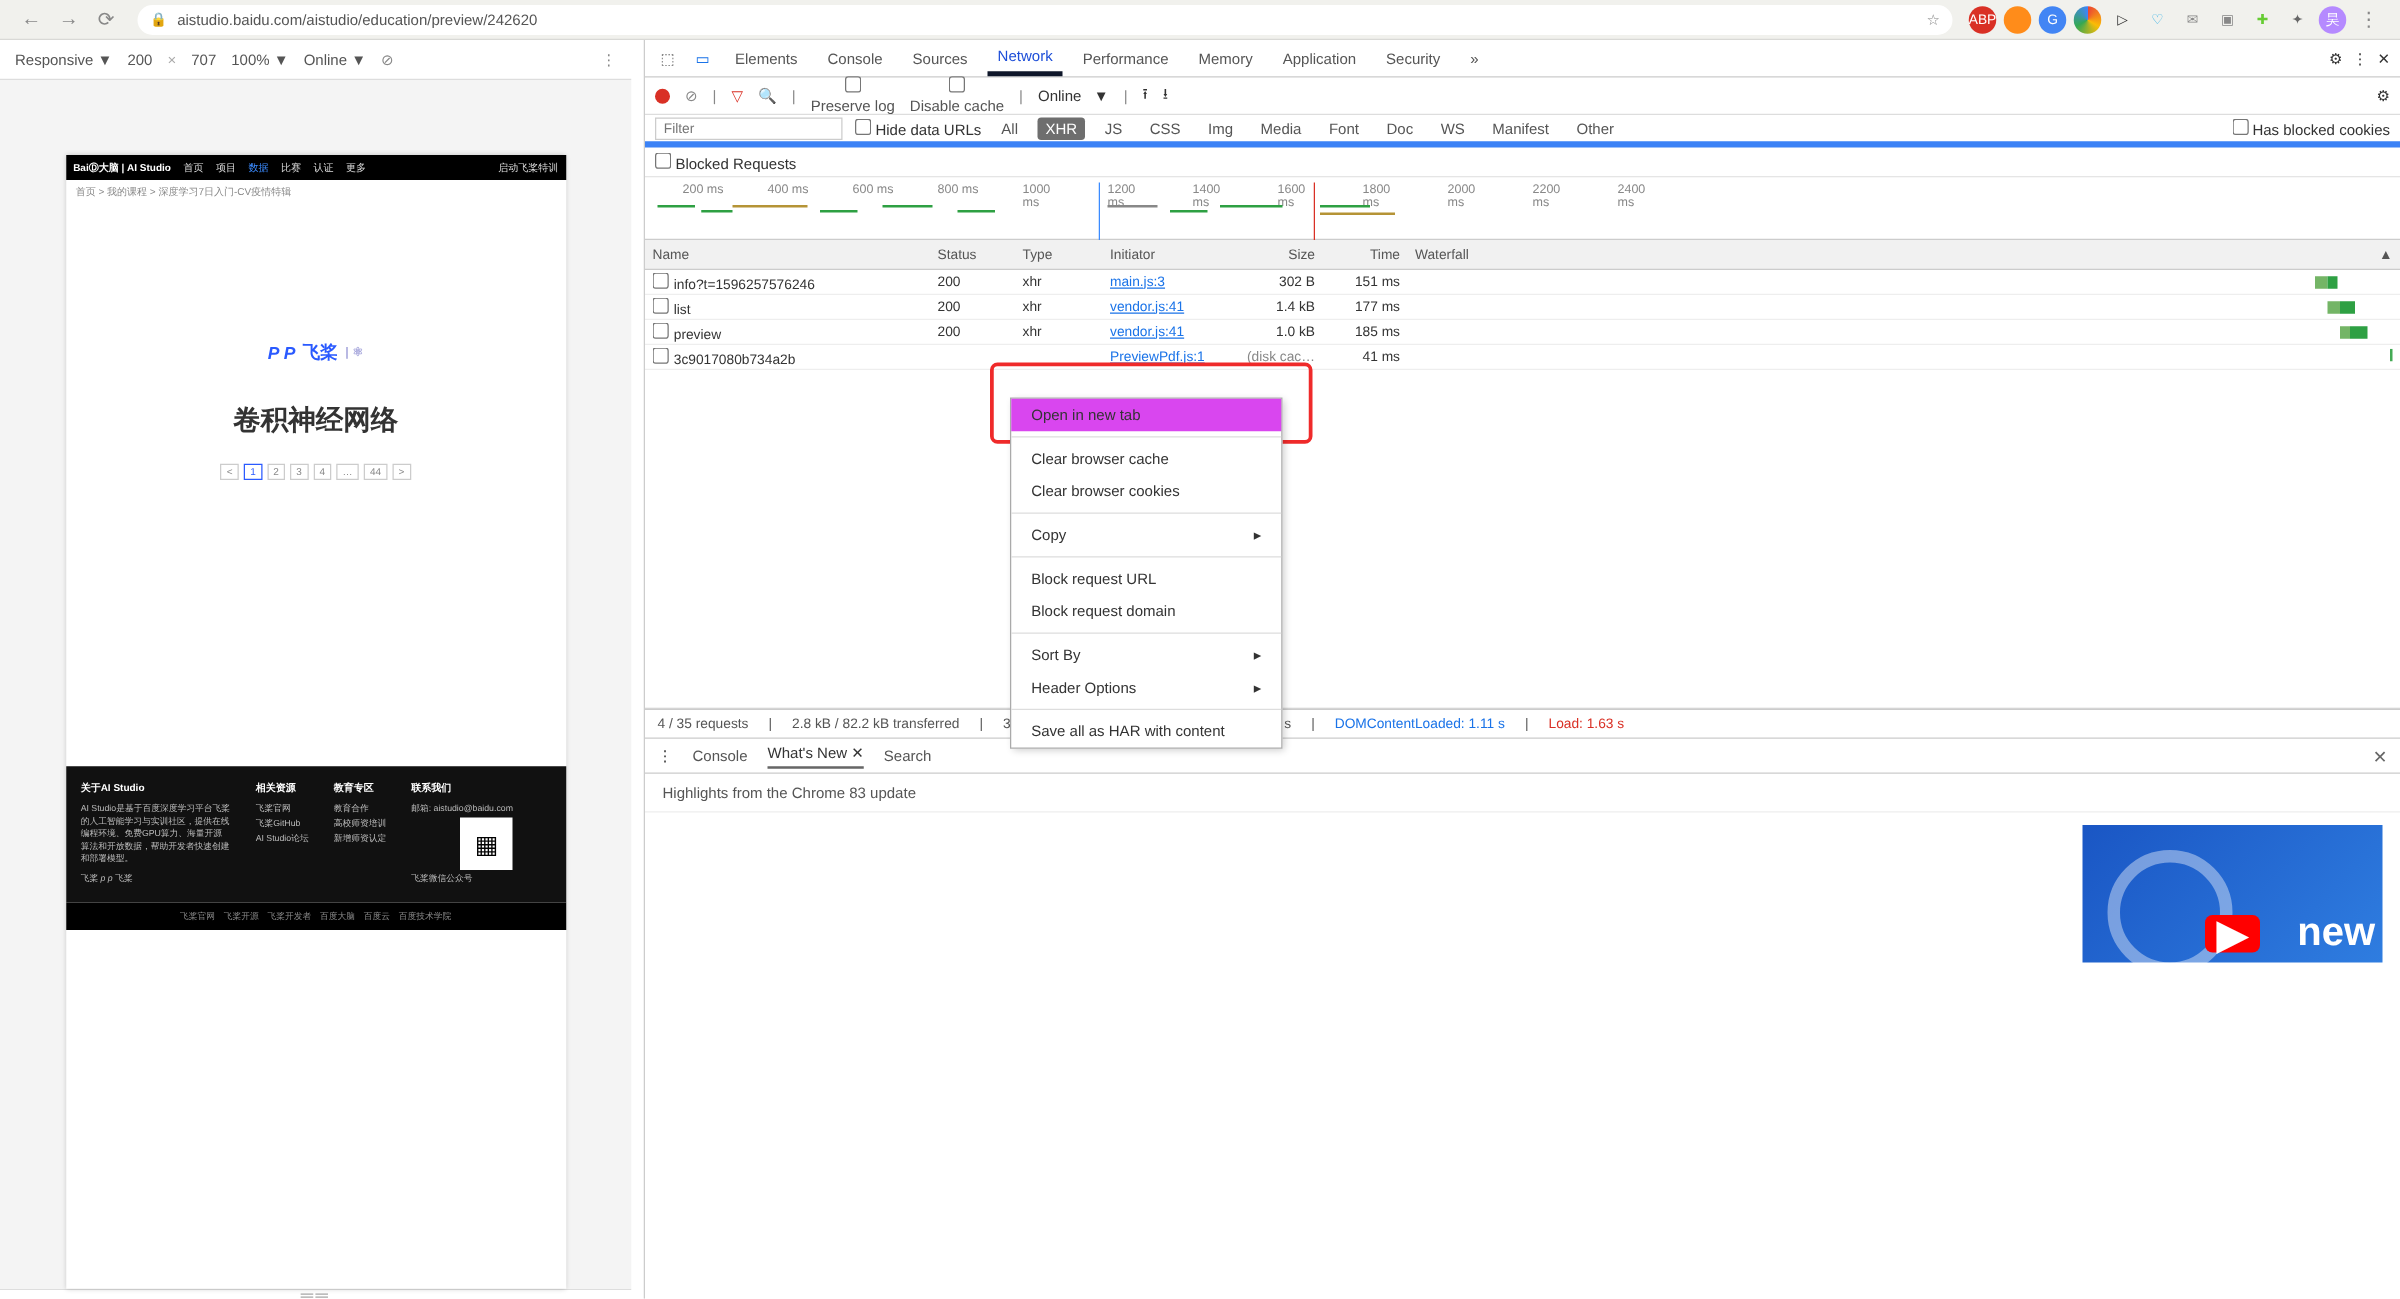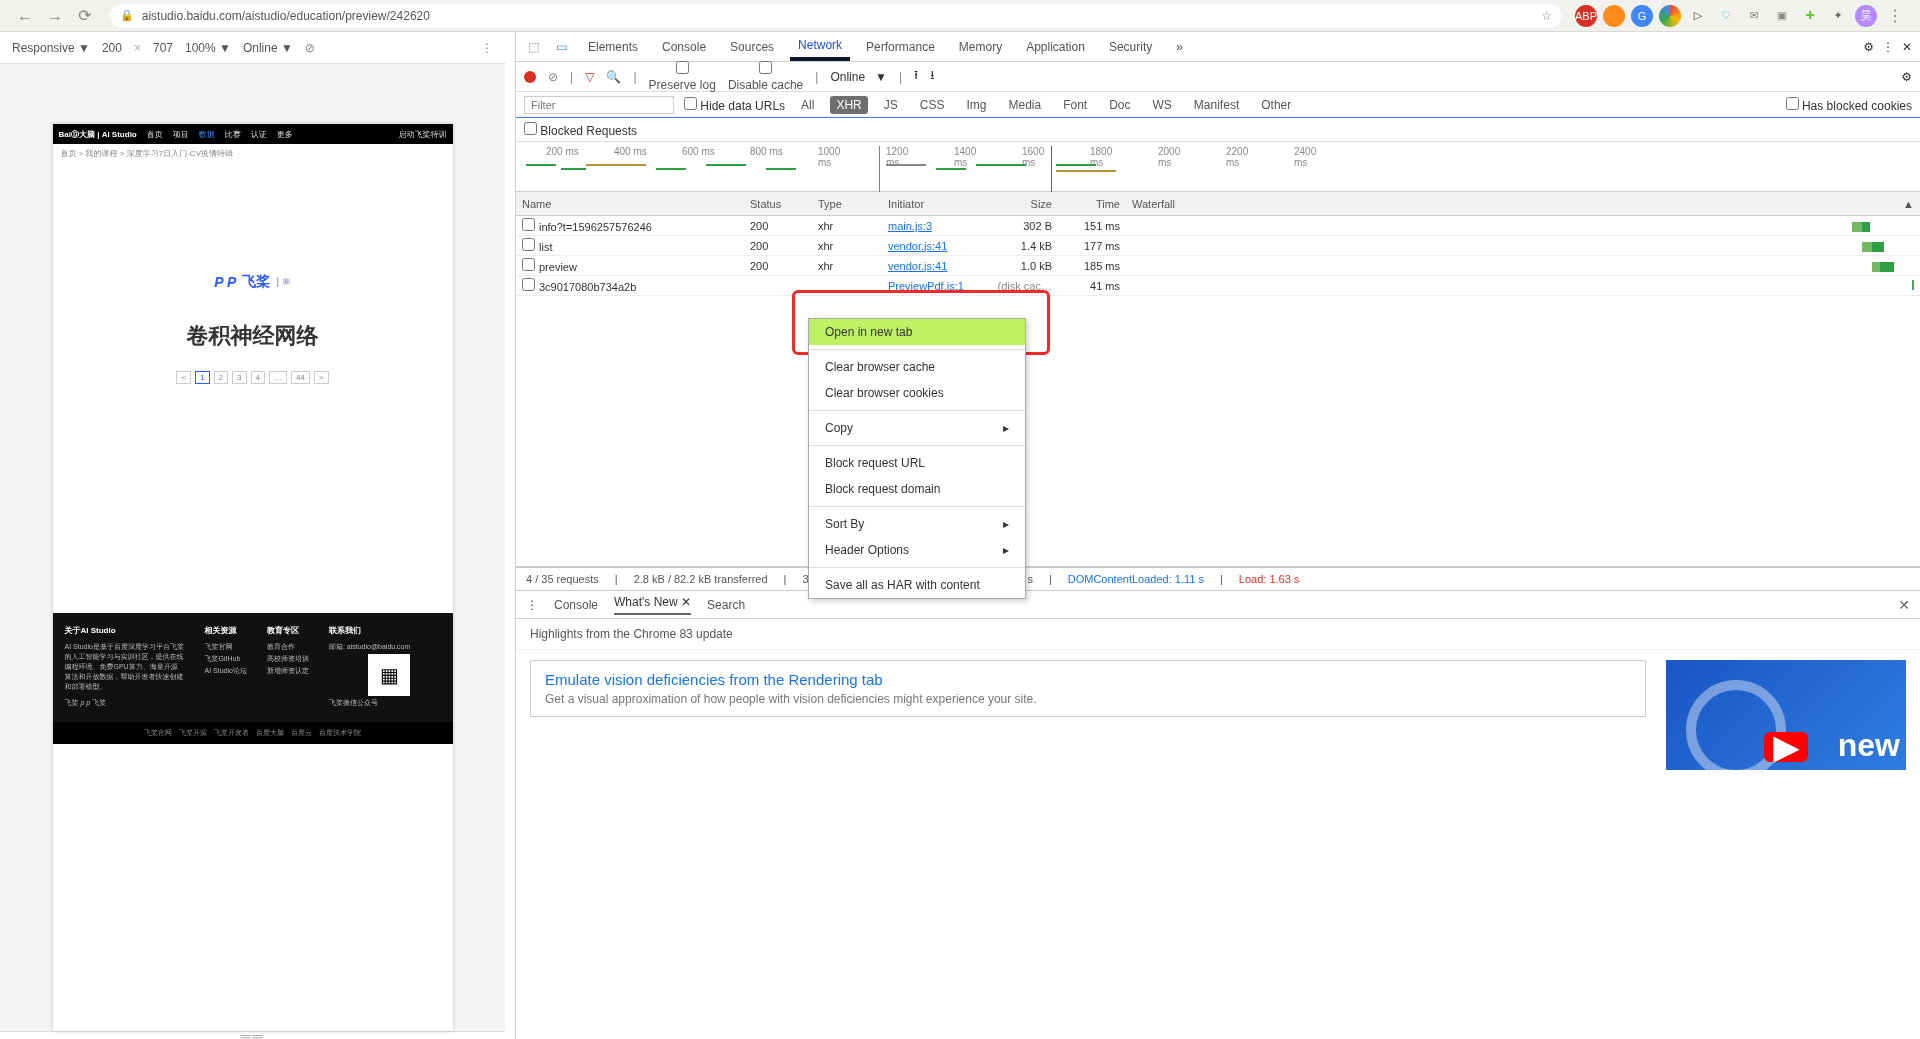--- a/index.html
+++ b/index.html
@@ -42,21 +42,21 @@
 .dt-tab { padding: 0 8px; height:100%; display:flex; align-items:center; color:#555; cursor:pointer; }
 .dt-tab.active { color:#1d4ed8; border-bottom:4px solid #0f172a; }
 .dt-tool-ico { width:20px; height:20px; display:flex; align-items:center; justify-content:center; color:#666; border:1px solid transparent; }
 .dt-tool-ico.sel { color:#1a73e8; }
 
 .net-bar { height: 30px; border-bottom:1px solid #ddd; display:flex; align-items:center; padding:0 8px; gap:12px; }
 .rec { width:12px; height:12px; background:#d93025; border-radius:50%; }
 .net-bar label { display:flex; align-items:center; gap:4px; color:#555;flex-direction:column; }
 .gear-right { margin-left:auto; }
 
-.filter-bar { height:26px; border-bottom:1px solid #3b82f6; display:flex; align-items:center; padding:0 8px; gap:10px; }
+.filter-bar { height:26px; border-bottom:5px solid #3b82f6; display:flex; align-items:center; padding:0 8px; gap:10px; }
 .filter-input { width:150px; border:1px solid #ccc; padding:2px 6px; font-size:11px; }
 .ftype { padding:2px 6px; color:#555; cursor:pointer; border-radius:3px; }
 .ftype.sel { background:#6e6e6e; color:#fff; }
 
 .blocked-bar { height:24px; border-bottom:1px solid #ddd; display:flex; align-items:center; padding:0 8px; }
 
 .timeline { height:50px; border-bottom:1px solid #ccc; position:relative; background:#fff; }
 .tl-ticks { display:flex; padding:4px 0 0 30px; font-size:10px; color:#888; gap:30px; }
 .tl-ticks span { width:38px; }
 .tl-bars { position:absolute; top:22px; left:0; right:0; height:24px; }
@@ -68,21 +68,21 @@
 .c-name{width:228px;} .c-status{width:68px;} .c-type{width:70px;} .c-init{width:108px;} .c-size{width:68px; text-align:right;} .c-time{width:68px; text-align:right;} .c-wf{flex:1;}
 .nt-row { display:flex; height:20px; align-items:center; font-size:11px; border-bottom:1px solid #eee; }
 .nt-row .c-init a { color:#1a73e8; text-decoration:underline; cursor:pointer; }
 .c-name input { margin-right:4px; }
 .wf-bar { height:10px; background:#2ea043; display:inline-block; vertical-align:middle; }
 .nt-body { height: 350px; background:#fff; position:relative; }
 
 
 .ctx-menu { position:absolute; top:318px; left:808px; width:218px; background:#fff; border:1px solid #aaa; box-shadow:2px 2px 6px rgba(0,0,0,.2); z-index:50; }
 .ctx-item { padding:6px 16px; font-size:12px; color:#333; cursor:pointer; display:flex; justify-content:space-between; }
-.ctx-item.hover { background:#bef264; }
+.ctx-item.hover { background:#d946ef; }
 .ctx-sep { height:1px; background:#ddd; margin:4px 0; }
 .red-box { position:absolute; top:290px; left:792px; width:258px; height:65px; border:3px solid #ef2a2a; border-radius:6px; z-index:49; pointer-events:none; }
 
 .status-bar { height:24px; border-top:1px solid #ccc; border-bottom:1px solid #ccc; display:flex; align-items:center; padding:0 10px; gap:16px; font-size:11px; color:#555; }
 .status-bar .dom { color:#1a73e8; }
 .status-bar .load { color:#d93025; }
 
 .drawer-tabs { height:28px; border-bottom:1px solid #ccc; display:flex; align-items:center; padding:0 10px; gap:16px; }
 .drawer-tab { color:#555; cursor:pointer; }
 .drawer-tab.active { color:#333; border-bottom:2px solid #666; padding-bottom:4px; }
@@ -367,24 +367,20 @@
       <span class="drawer-tab">Console</span>
       <span class="drawer-tab active"><span>What's New</span> <span>✕</span></span>
       <span class="drawer-tab">Search</span>
       <span class="drawer-close">✕</span>
     </div>
 
     <div style="padding:8px 14px;border-bottom:1px solid #eee;color:#555">Highlights from the Chrome 83 update</div>
 
     <div class="whatsnew">
       <div class="wn-left">
-        <div class="wn-card">
-          <h4>Emulate vision deficiencies from the Rendering tab</h4>
-          <p>Get a visual approximation of how people with vision deficiencies might experience your site.</p>
-        </div>
       </div>
       <div class="wn-thumb">
         <div class="yt">▶</div>
         <span>new</span>
       </div>
     </div>
   </div>
 </div>
 
 <div class="red-box"></div>

